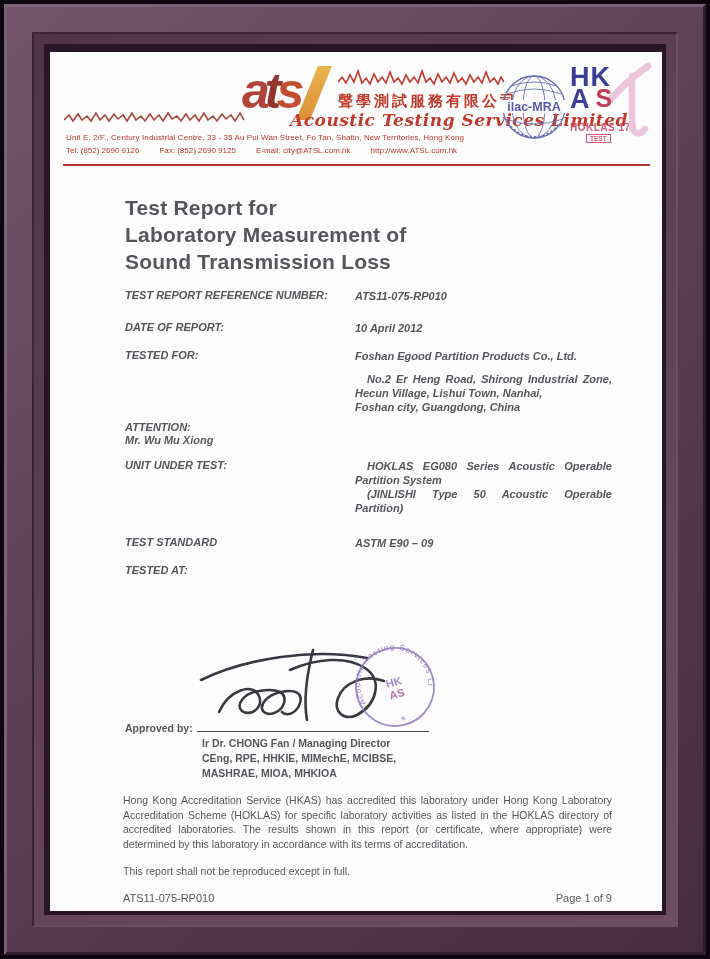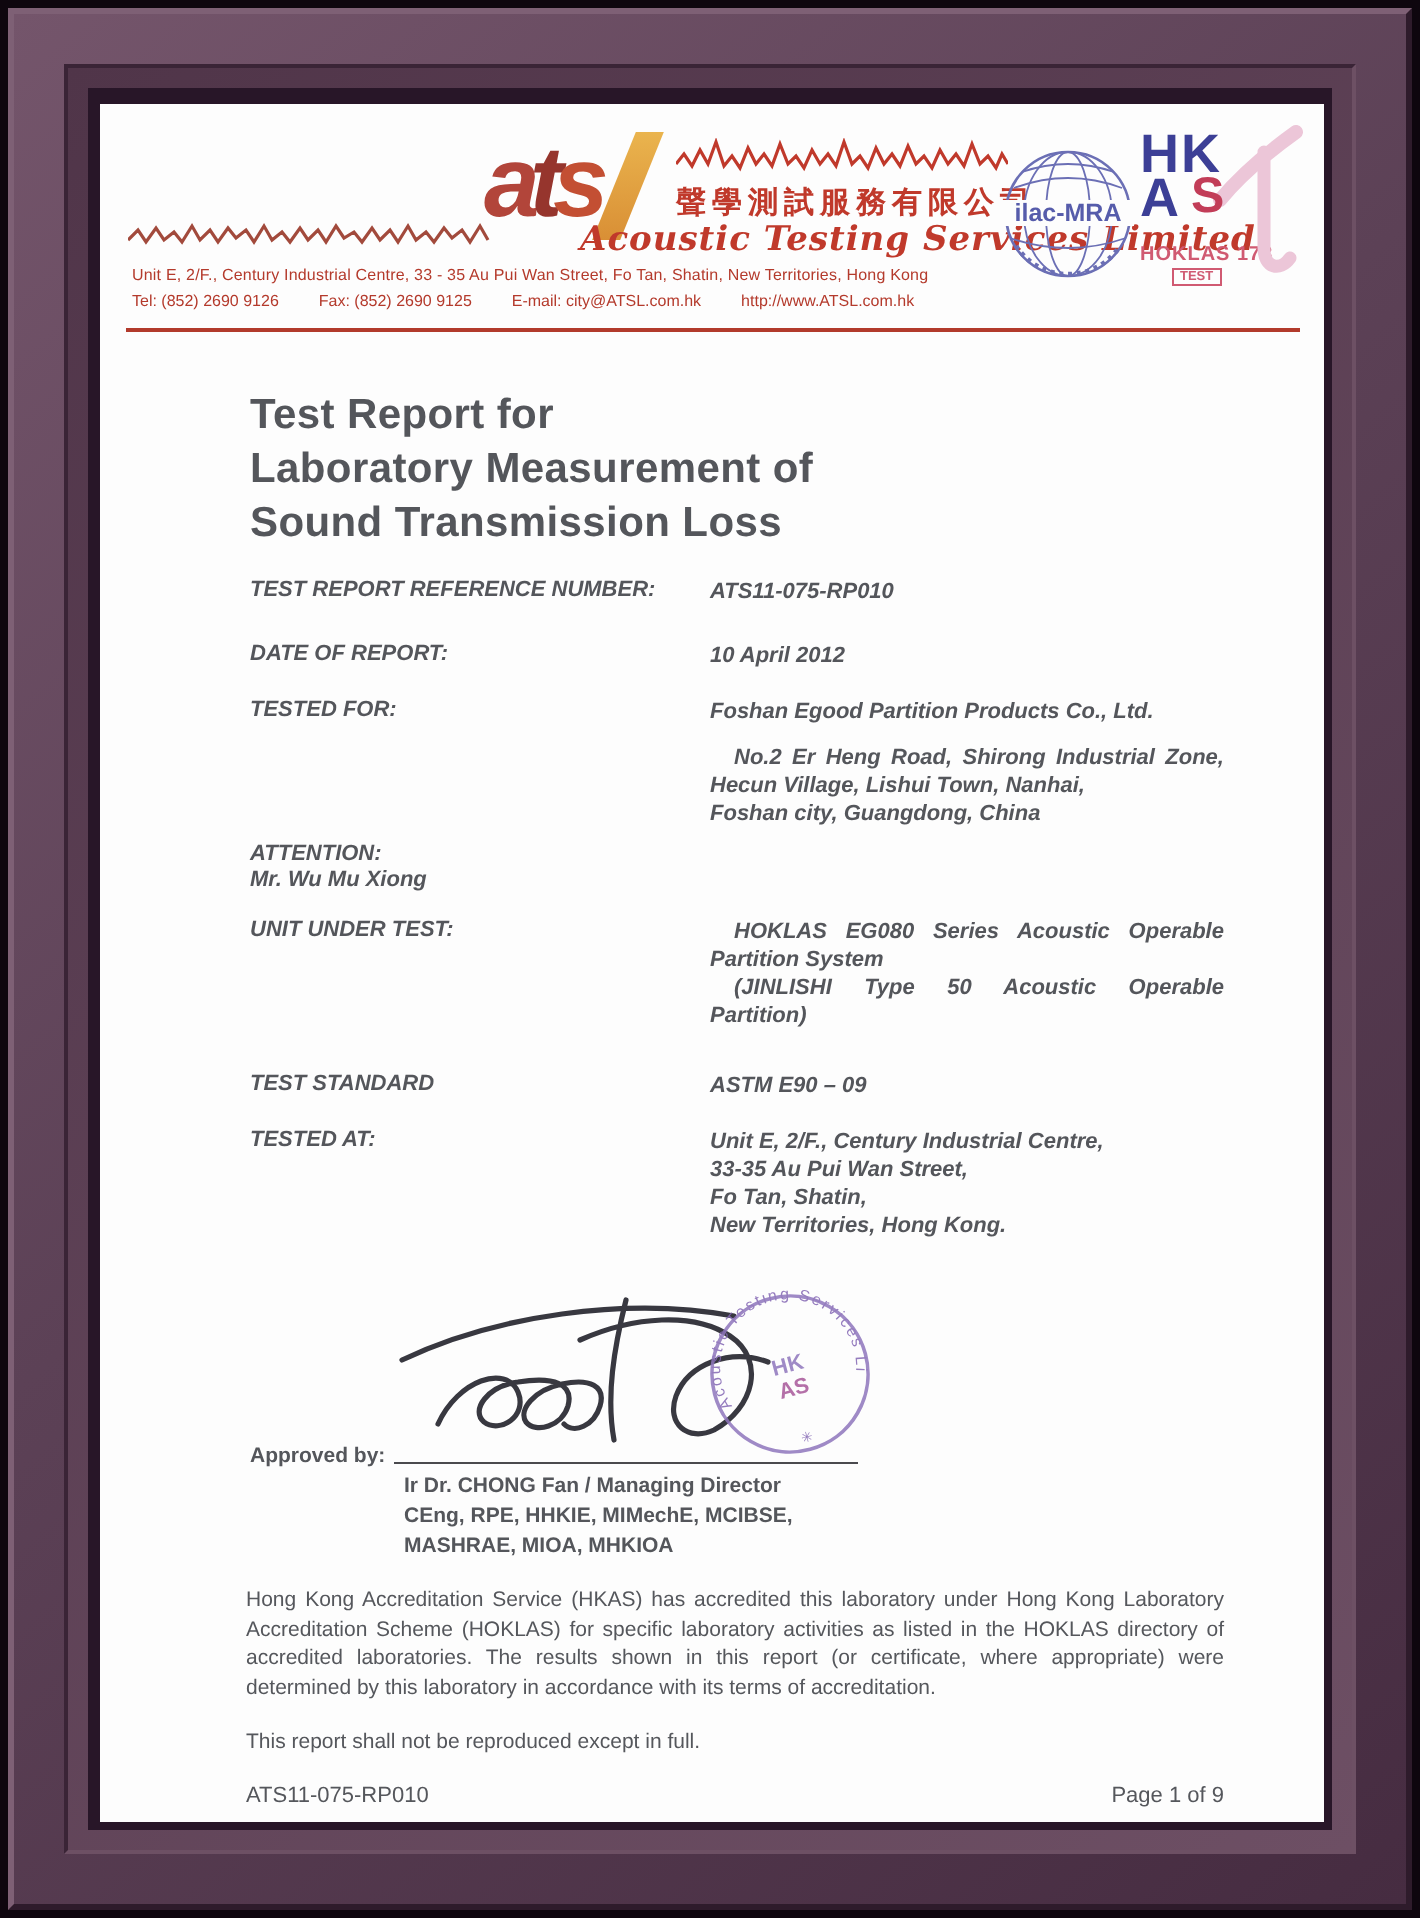--- a/index.html
+++ b/index.html
@@ -188,26 +188,20 @@
         </div>
       </div>
 
       <div class="row mb14">
         <div class="lbl">TEST STANDARD</div>
         <div class="val nowrap">ASTM E90 – 09</div>
       </div>
 
       <div class="row">
         <div class="lbl">TESTED AT:</div>
-        <div class="val">
-          <div>Unit E, 2/F., Century Industrial Centre,</div>
-          <div>33-35 Au Pui Wan Street,</div>
-          <div>Fo Tan, Shatin,</div>
-          <div>New Territories, Hong Kong.</div>
-        </div>
       </div>
     </div>
 
     <div class="approval">
 
       <svg class="sig-svg" width="230" height="92">
         <path d="M6,40 C52,18 118,8 172,18" fill="none" stroke="#383840" stroke-width="2.6" stroke-linecap="round"></path>
         <path d="M24,72 C34,50 58,42 64,56 C69,68 55,77 47,71 C40,65 49,53 64,51 C82,48 92,52 89,63 C86,73 73,77 68,71 C64,65 72,55 86,52 C100,49 108,53 105,63 C102,73 92,77 87,72" fill="none" stroke="#383840" stroke-width="2.6" stroke-linecap="round"></path>
         <path d="M118,10 C112,34 108,58 112,80 M95,30 C122,18 152,16 170,28 C188,40 182,64 162,75 C149,81 138,72 143,58 C149,42 170,34 189,41" fill="none" stroke="#383840" stroke-width="2.6" stroke-linecap="round"></path>
       </svg>

